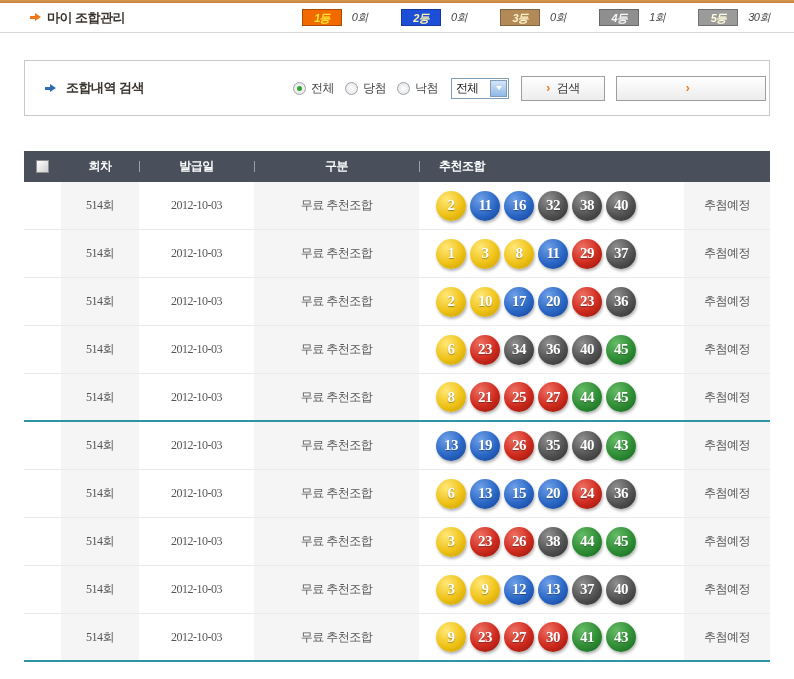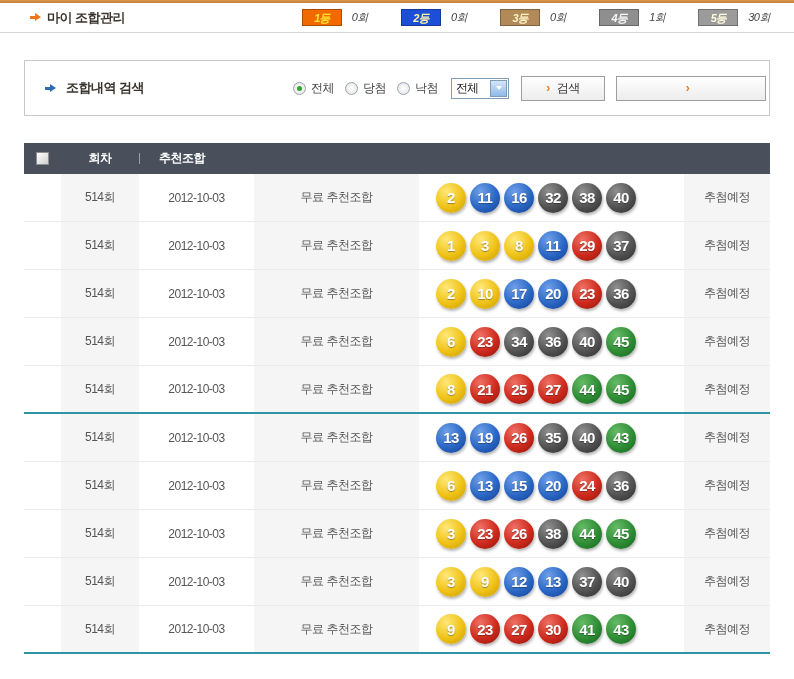--- a/index.html
+++ b/index.html
@@ -51,21 +51,21 @@
     border-right:3px solid transparent; }
 
   .btn { height:25px; border:1px solid #9E9E9E; background:linear-gradient(#FFFFFF,#ECECEC);
     font-family:inherit; font-size:12px; color:#333; display:flex; align-items:center;
     justify-content:center; cursor:pointer; letter-spacing:-0.5px; }
   .btn-search { width:84px; margin-right:11px; }
   .btn-export { width:150px; }
   .btn-arrow { color:var(--accent-orange); font-weight:bold; margin-right:7px; font-size:12px; }
 
   
-  .table { margin:27px 24px 0 24px; width:746px; }
+  .table { margin:35px 24px 0 24px; width:746px;font-family:Liberation Serif, serif; }
   .thead { display:flex; height:31px; background:var(--header-bg); color:#fff;
     font-size:12px; font-weight:bold; align-items:center; }
   .cell { display:flex; align-items:center; justify-content:center; }
   .col-check { flex:0 0 37px; }
   .col-round { flex:0 0 78px; }
   .col-date  { flex:0 0 115px; }
   .col-type  { flex:0 0 165px; }
   .col-combo { flex:0 0 265px; }
   .col-result{ flex:0 0 86px; }
   .thead .cell { position:relative; height:100%; letter-spacing:-0.5px; }
@@ -153,20 +153,22 @@
       </button>
     </div>
   </div>
 
   <div class="table">
     <div class="thead">
       <div class="cell col-check">
         <span class="hdr-checkbox"></span>
       </div>
       <div class="cell col-round">회차</div>
+      <div class="cell col-date sep">발급일</div>
+      <div class="cell col-type sep">구분</div>
       <div class="cell col-result sep">추천조합</div>
     </div>
     <div>
         <div class="trow">
           <div class="cell col-check"></div>
           <div class="cell col-round shade">514회</div>
           <div class="cell col-date">2012-10-03</div>
           <div class="cell col-type shade">무료 추천조합</div>
           <div class="cell col-combo">
             <span class="ball b-yellow">2</span>

